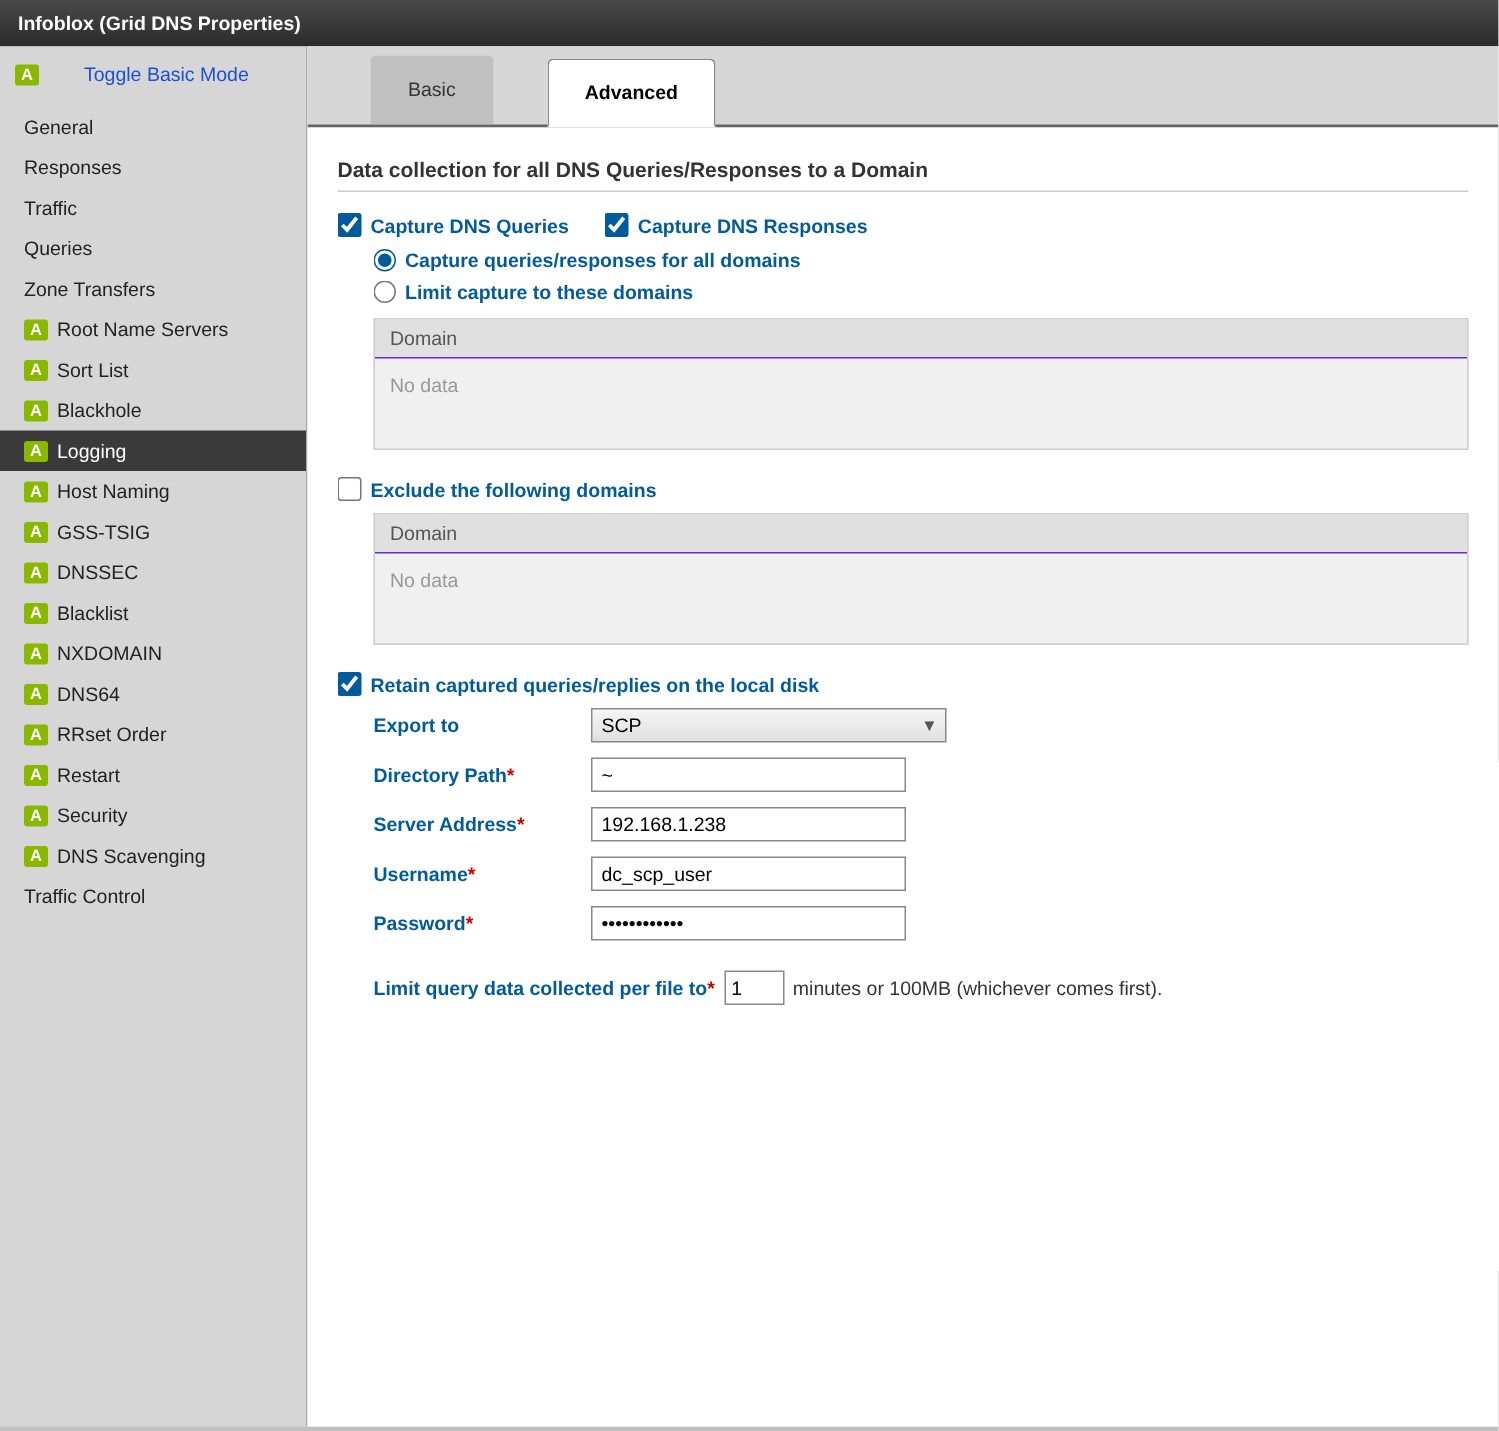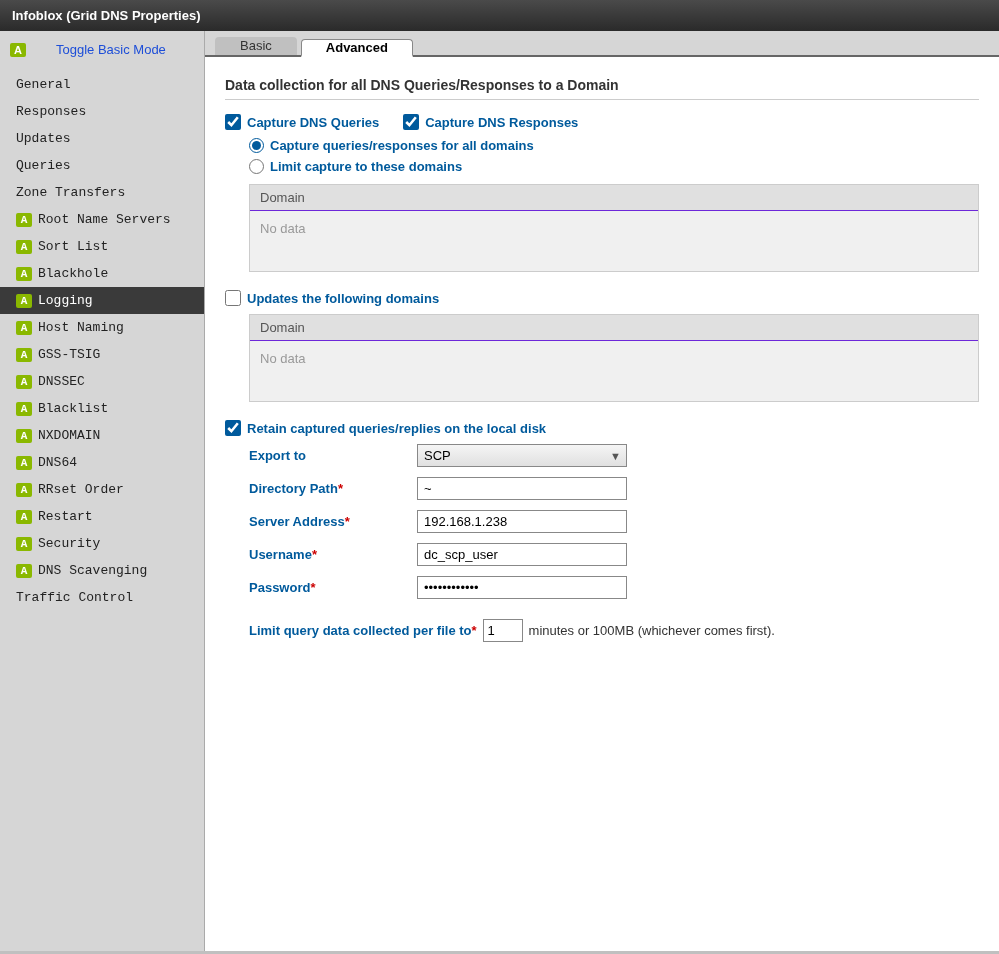--- a/index.html
+++ b/index.html
@@ -60,21 +60,20 @@
       font-size: 13px;
       margin-left: 24px;
     }
 
     .sidebar-item {
       display: flex;
       align-items: center;
       padding: 6px 10px 6px 16px;
       cursor: pointer;
       color: #222;
-      font-family: Liberation Mono, monospace;
     }
     .sidebar-item.active {
       background: #3a3a3a;
       color: #fff;
     }
     .sidebar-item .a-badge {
       background: #8ab800;
       color: #fff;
       font-size: 11px;
       font-weight: bold;
@@ -102,28 +101,29 @@
 
     
     .tab-bar {
       display: flex;
       background: #d6d6d6;
       border-bottom: 2px solid #666;
       padding-top: 6px;
       padding-left: 10px;
     }
     .tab {
-      padding: 0 24px;
+      padding: 14px 24px;
       cursor: pointer;
       font-size: 13px;
       border: 1px solid transparent;
       border-radius: 4px 4px 0 0;
       background: #c0c0c0;
       color: #333;
       margin-right: 4px;
+      margin-left: 32px;
     }
     .tab.active {
       background: #fff;
       border: 1px solid #888;
       border-bottom: 2px solid #fff;
       font-weight: bold;
       color: #000;
       position: relative;
       bottom: -2px;
       z-index: 1;
@@ -218,21 +218,21 @@
     }
 
     
     .form-row {
       display: flex;
       align-items: center;
       margin-bottom: 10px;
       margin-left: 24px;
     }
     .form-label {
-      width: 168px;
+      width: 145px;
       font-size: 13px;
       color: #005a9c;
       font-weight: bold;
     }
     .form-label .required {
       color: #cc0000;
     }
     .form-input {
       border: 1px solid #888;
       padding: 3px 6px;
@@ -241,21 +241,21 @@
       background: #fff;
     }
     .form-select-wrapper {
       position: relative;
       display: inline-block;
     }
     .form-select {
       border: 1px solid #888;
       padding: 3px 24px 3px 6px;
       font-size: 13px;
-      width: 210px;
+      width: 237px;
       background: linear-gradient(to bottom, #f5f5f5, #e0e0e0);
       appearance: none;
       -webkit-appearance: none;
       cursor: pointer;
     }
     .select-arrow {
       position: absolute;
       right: 6px;
       top: 50%;
       transform: translateY(-50%);
@@ -313,21 +313,21 @@
     </div>
 
     <div id="sidebar-items">
         <div class="sidebar-item">
           <span class="label">General</span>
         </div>
         <div class="sidebar-item">
           <span class="label">Responses</span>
         </div>
         <div class="sidebar-item">
-          <span class="label">Updates</span>
+          <span class="label">Traffic</span>
         </div>
         <div class="sidebar-item">
           <span class="label">Queries</span>
         </div>
         <div class="sidebar-item">
           <span class="label">Zone Transfers</span>
         </div>
         <div class="sidebar-item">
           <span class="a-badge">A</span>
           <span class="label">Root Name Servers</span>
@@ -427,21 +427,21 @@
       <div class="domain-table">
         <div class="table-header">Domain</div>
         <div class="table-body">
           <span>No data</span>
         </div>
       </div>
 
       <div class="exclude-section">
         <div class="checkbox-row">
           <input type="checkbox" id="exclude-domains" style="">
-          <label for="exclude-domains">Updates the following domains</label>
+          <label for="exclude-domains">Exclude the following domains</label>
         </div>
 
         <div class="domain-table">
           <div class="table-header">Domain</div>
           <div class="table-body">
             <span>No data</span>
           </div>
         </div>
       </div>
 

